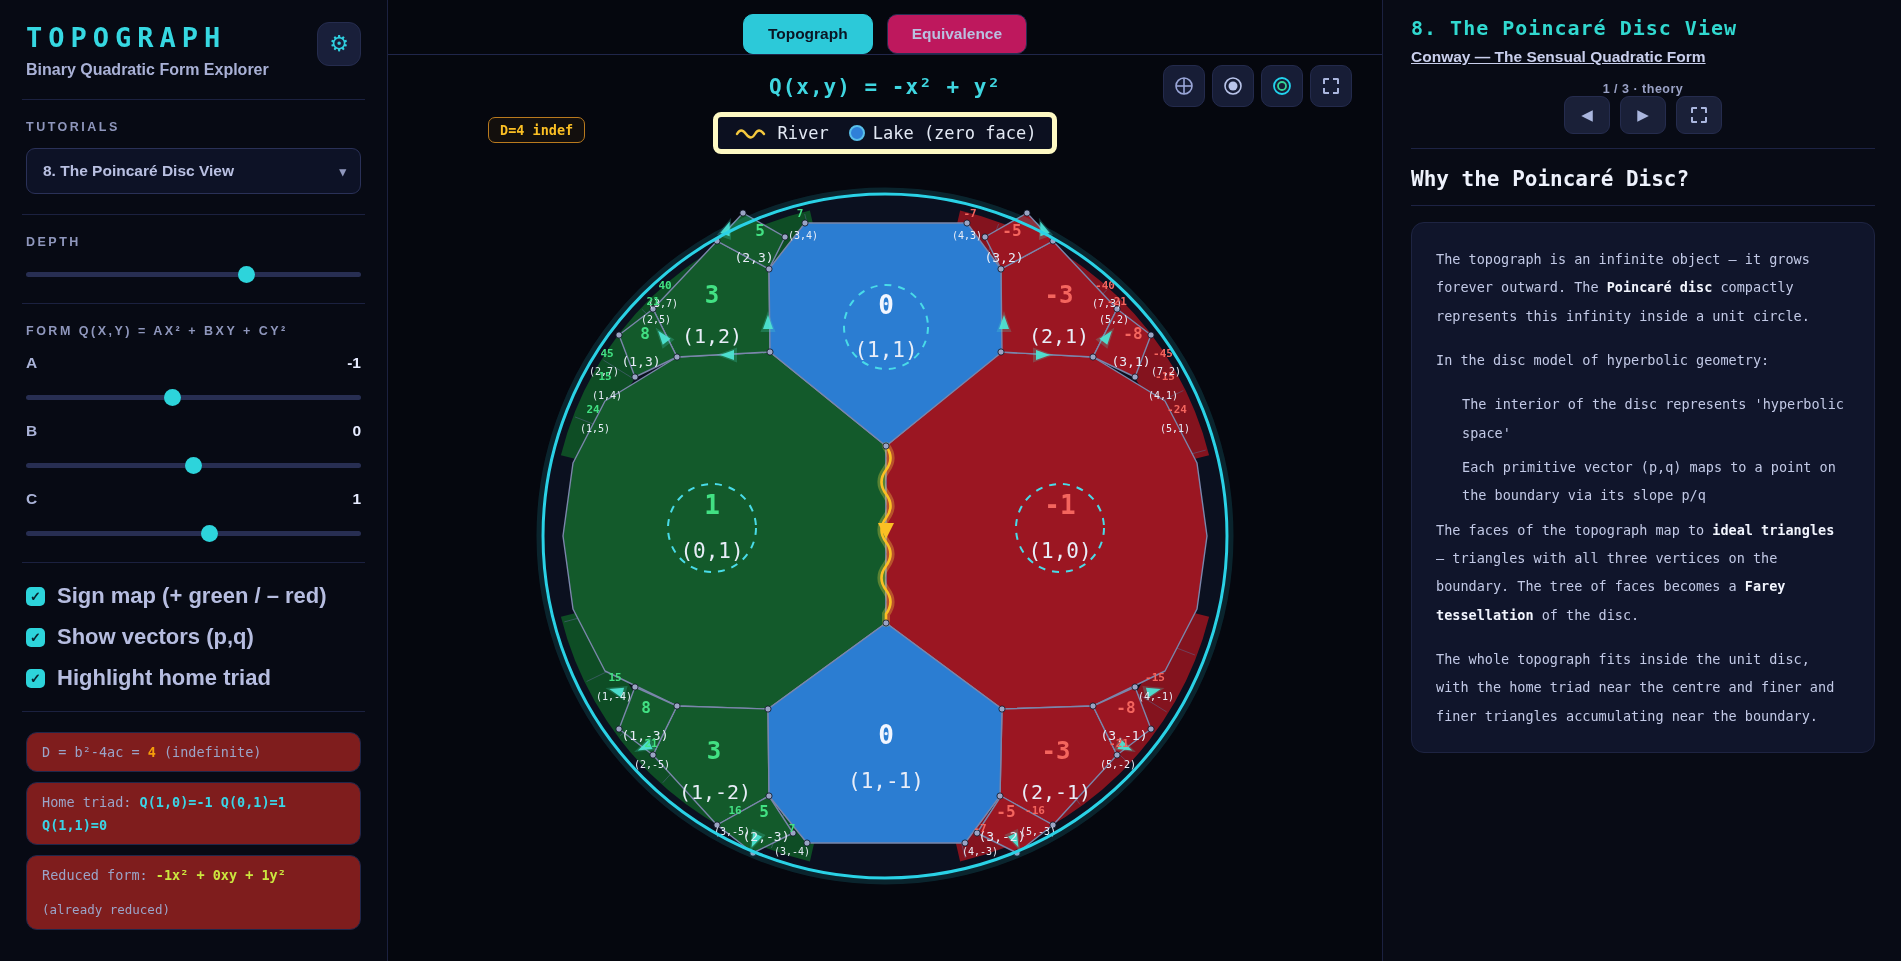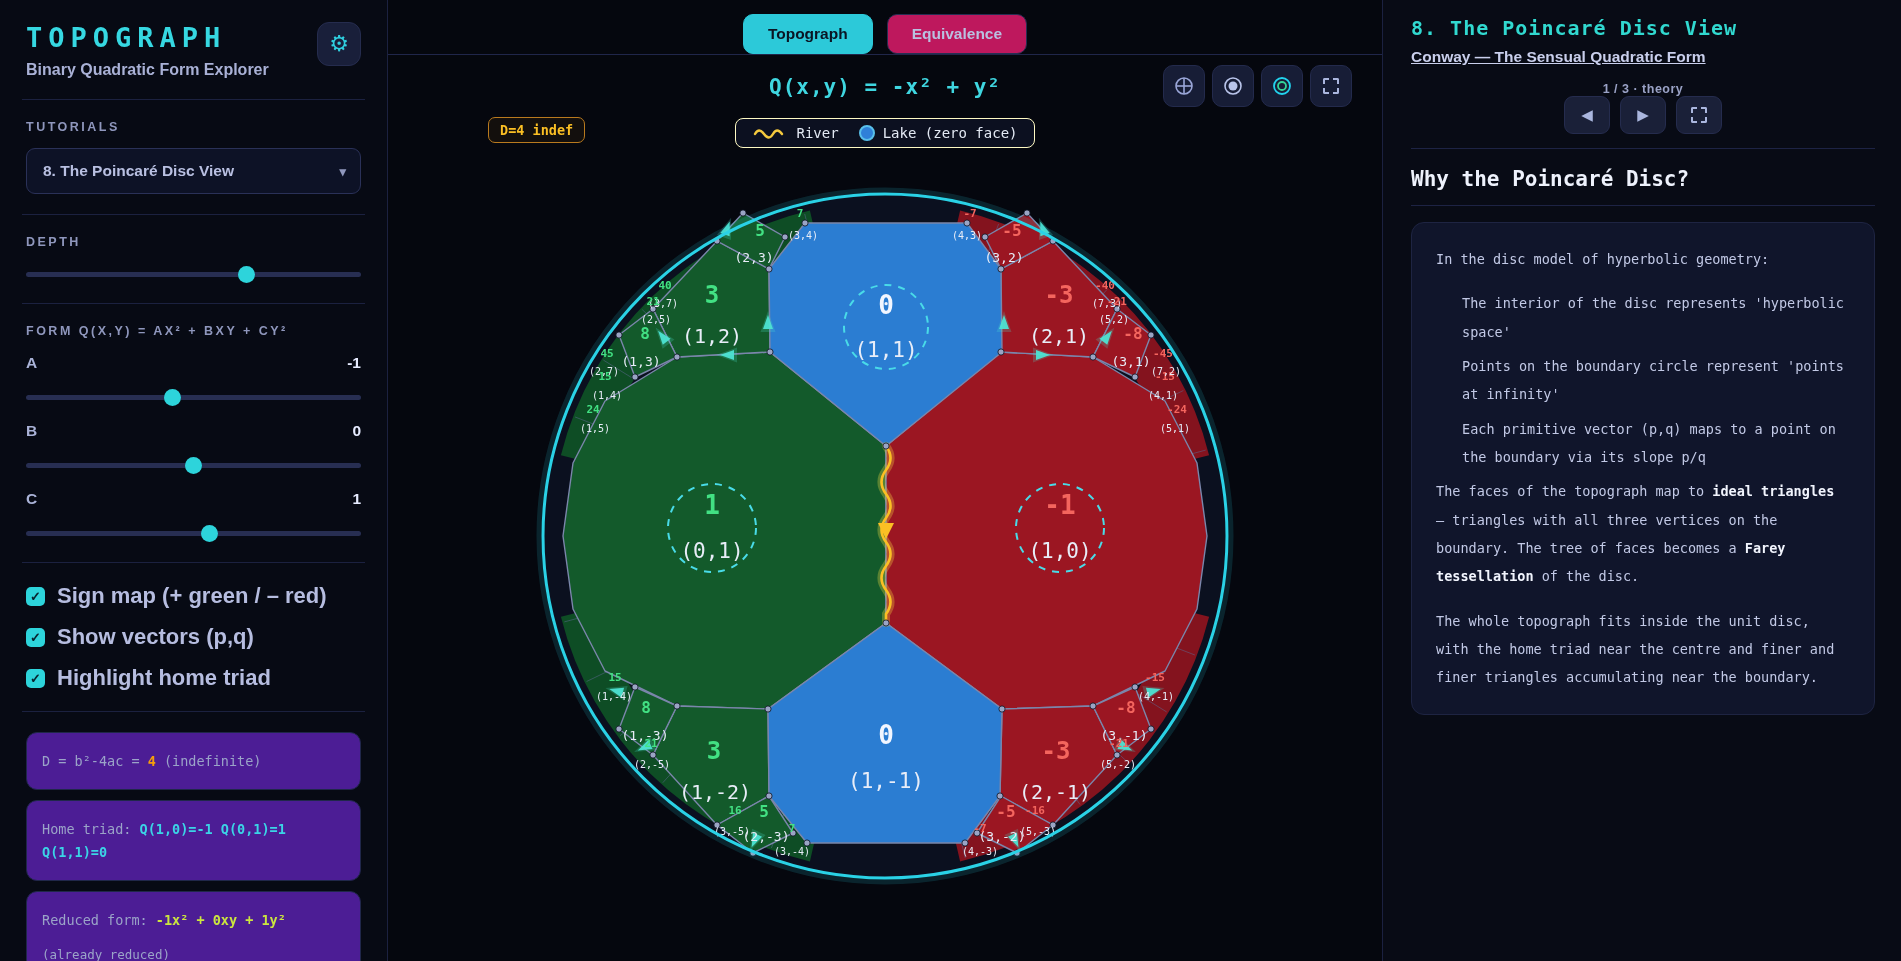--- a/index.html
+++ b/index.html
@@ -26,21 +26,21 @@
   .slider { position:relative; height:18px; margin-top:16px; cursor:pointer; }
   .slider .track { position:absolute; top:7px; left:0; right:0; height:5px; border-radius:3px; background:#272e52; }
   .slider .thumb { position:absolute; top:1px; width:17px; height:17px; border-radius:50%; background:#2dd4db; }
   .ctl-head { display:flex; justify-content:space-between; align-items:center; margin-top:16px; }
   .ctl-label { font-size:15.5px; font-weight:bold; color:#aab3d8; }
   .ctl-value { font-size:15.5px; font-weight:bold; color:#e6ebff; }
   .chk-row { display:flex; align-items:center; gap:12px; margin-top:15px; cursor:pointer; }
   .chk-box { width:19px; height:19px; border-radius:5px; background:#2dd4db; display:flex; align-items:center;
     justify-content:center; font-size:13px; font-weight:bold; color:#07232e; }
   .chk-label { font-size:22px; font-weight:bold; color:#b6bde0; }
-  .info-box { background:#4c1d95; border:1px solid #20274a; border-radius:11px; padding:17px 15px; margin-top:10px;
+  .info-box { background:#7f1d1d; border:1px solid #20274a; border-radius:11px; padding:8px 15px; margin-top:10px;
     font-family:"DejaVu Sans Mono", monospace; font-size:13.5px; line-height:1.65; color:#9ba4c8; }
   .info-sub { font-size:12.5px; margin-top:14px; color:#9ba4c8; }
   .c-lav { color:#9ba4c8; }
   .c-orange { color:#f59e0b; font-weight:bold; }
   .c-cyan { color:#3bd4e6; font-weight:bold; }
   .c-lime { color:#cbe63f; font-weight:bold; }
   .b { font-weight:bold; color:#f1f4fd; }
 
   
   .center { flex:1; height:100%; position:relative; background:#05070e; overflow:hidden; }
@@ -56,22 +56,22 @@
   .center-divider { height:1px; background:#20264a; }
   .formula-row { position:relative; height:48px; margin-top:8px; display:flex; align-items:center; justify-content:center; }
   .formula { font-family:"DejaVu Sans Mono", monospace; font-size:21px; font-weight:bold; color:#3fd6e0; letter-spacing:1px; }
   .tools { position:absolute; right:30px; top:2px; display:flex; gap:7px; }
   .tool-btn { width:42px; height:42px; background:#171d36; border:1px solid #232a4c; border-radius:10px;
     display:flex; align-items:center; justify-content:center; cursor:pointer; }
   .badge-row { position:relative; height:36px; margin-top:4px; display:flex; align-items:center; justify-content:center; }
   .badge { position:absolute; left:100px; top:2px; font-family:"DejaVu Sans Mono", monospace; font-size:13.5px;
     font-weight:bold; color:#fbbf24; border:1.5px solid #b97a1e; background:rgba(120,70,10,.12);
     padding:4px 11px; border-radius:7px; }
-  .legend { display:flex; align-items:center; gap:20px; border:1px solid #fef9c3; background:#0c1020;
-    border-radius:8px; padding:6px 16px; font-family:"DejaVu Sans Mono", monospace; font-size:14px; color:#e3e9f4; }
+  .legend { display:flex; align-items:center; gap:20px; border:5px solid #fef9c3; background:#0c1020;
+    border-radius:8px; padding:6px 16px; font-family:"DejaVu Sans Mono", monospace; font-size:17px; color:#e3e9f4; }
   .legend-item { display:flex; align-items:center; gap:8px; }
   .lake-dot { width:16px; height:16px; border-radius:50%; background:#2f80d8; border:2px solid #59c0ea; }
   #disc { display:block; margin:0 auto; }
   #disc text { font-family:"DejaVu Sans Mono", monospace; }
 
   
   .panel { width:519px; min-width:519px; height:100%; background:#080b15; border-left:1px solid #1b2140;
     padding:16px 26px 20px 28px; overflow:hidden; }
   .panel-title { font-family:"DejaVu Sans Mono", monospace; font-size:20px; font-weight:bold; color:#31d9d0; letter-spacing:1px; }
   .panel-sub { margin-top:8px; font-size:15.5px; font-weight:bold; color:#c9cfec;text-decoration:underline; }
@@ -467,22 +467,22 @@
               <i></i>
               <i></i>
             </span>
         </div>
       </div>
     </div>
     <div class="panel-div"></div>
     <div class="panel-heading">Why the Poincaré Disc?</div>
     <div class="panel-div"></div>
     <div class="theory-card" id="theory-card">
+        <p><span>The topograph is an infinite object — it grows forever outward. The </span><span class="b">Poincaré disc</span><span> compactly represents this infinity inside a unit circle.</span></p>
         <p><span>In the disc model of hyperbolic geometry:</span></p>
         <p class="li"><span>The interior of the disc represents 'hyperbolic space'</span></p>
-        <p class="li"><span>Points on the boundary circle represent 'points at infinity'</span></p>
         <p class="li"><span>Each primitive vector (p,q) maps to a point on the boundary via its slope p/q</span></p>
         <p><span>The faces of the topograph map to </span><span class="b">ideal triangles</span><span> — triangles with all three vertices on the boundary. The tree of faces becomes a </span><span class="b">Farey tessellation</span><span> of the disc.</span></p>
         <p class="last"><span>The whole topograph fits inside the unit disc, with the home triad near the centre and finer and finer triangles accumulating near the boundary.</span></p>
       </div>
   </aside>
 
 </div>
 
 </body></html>

